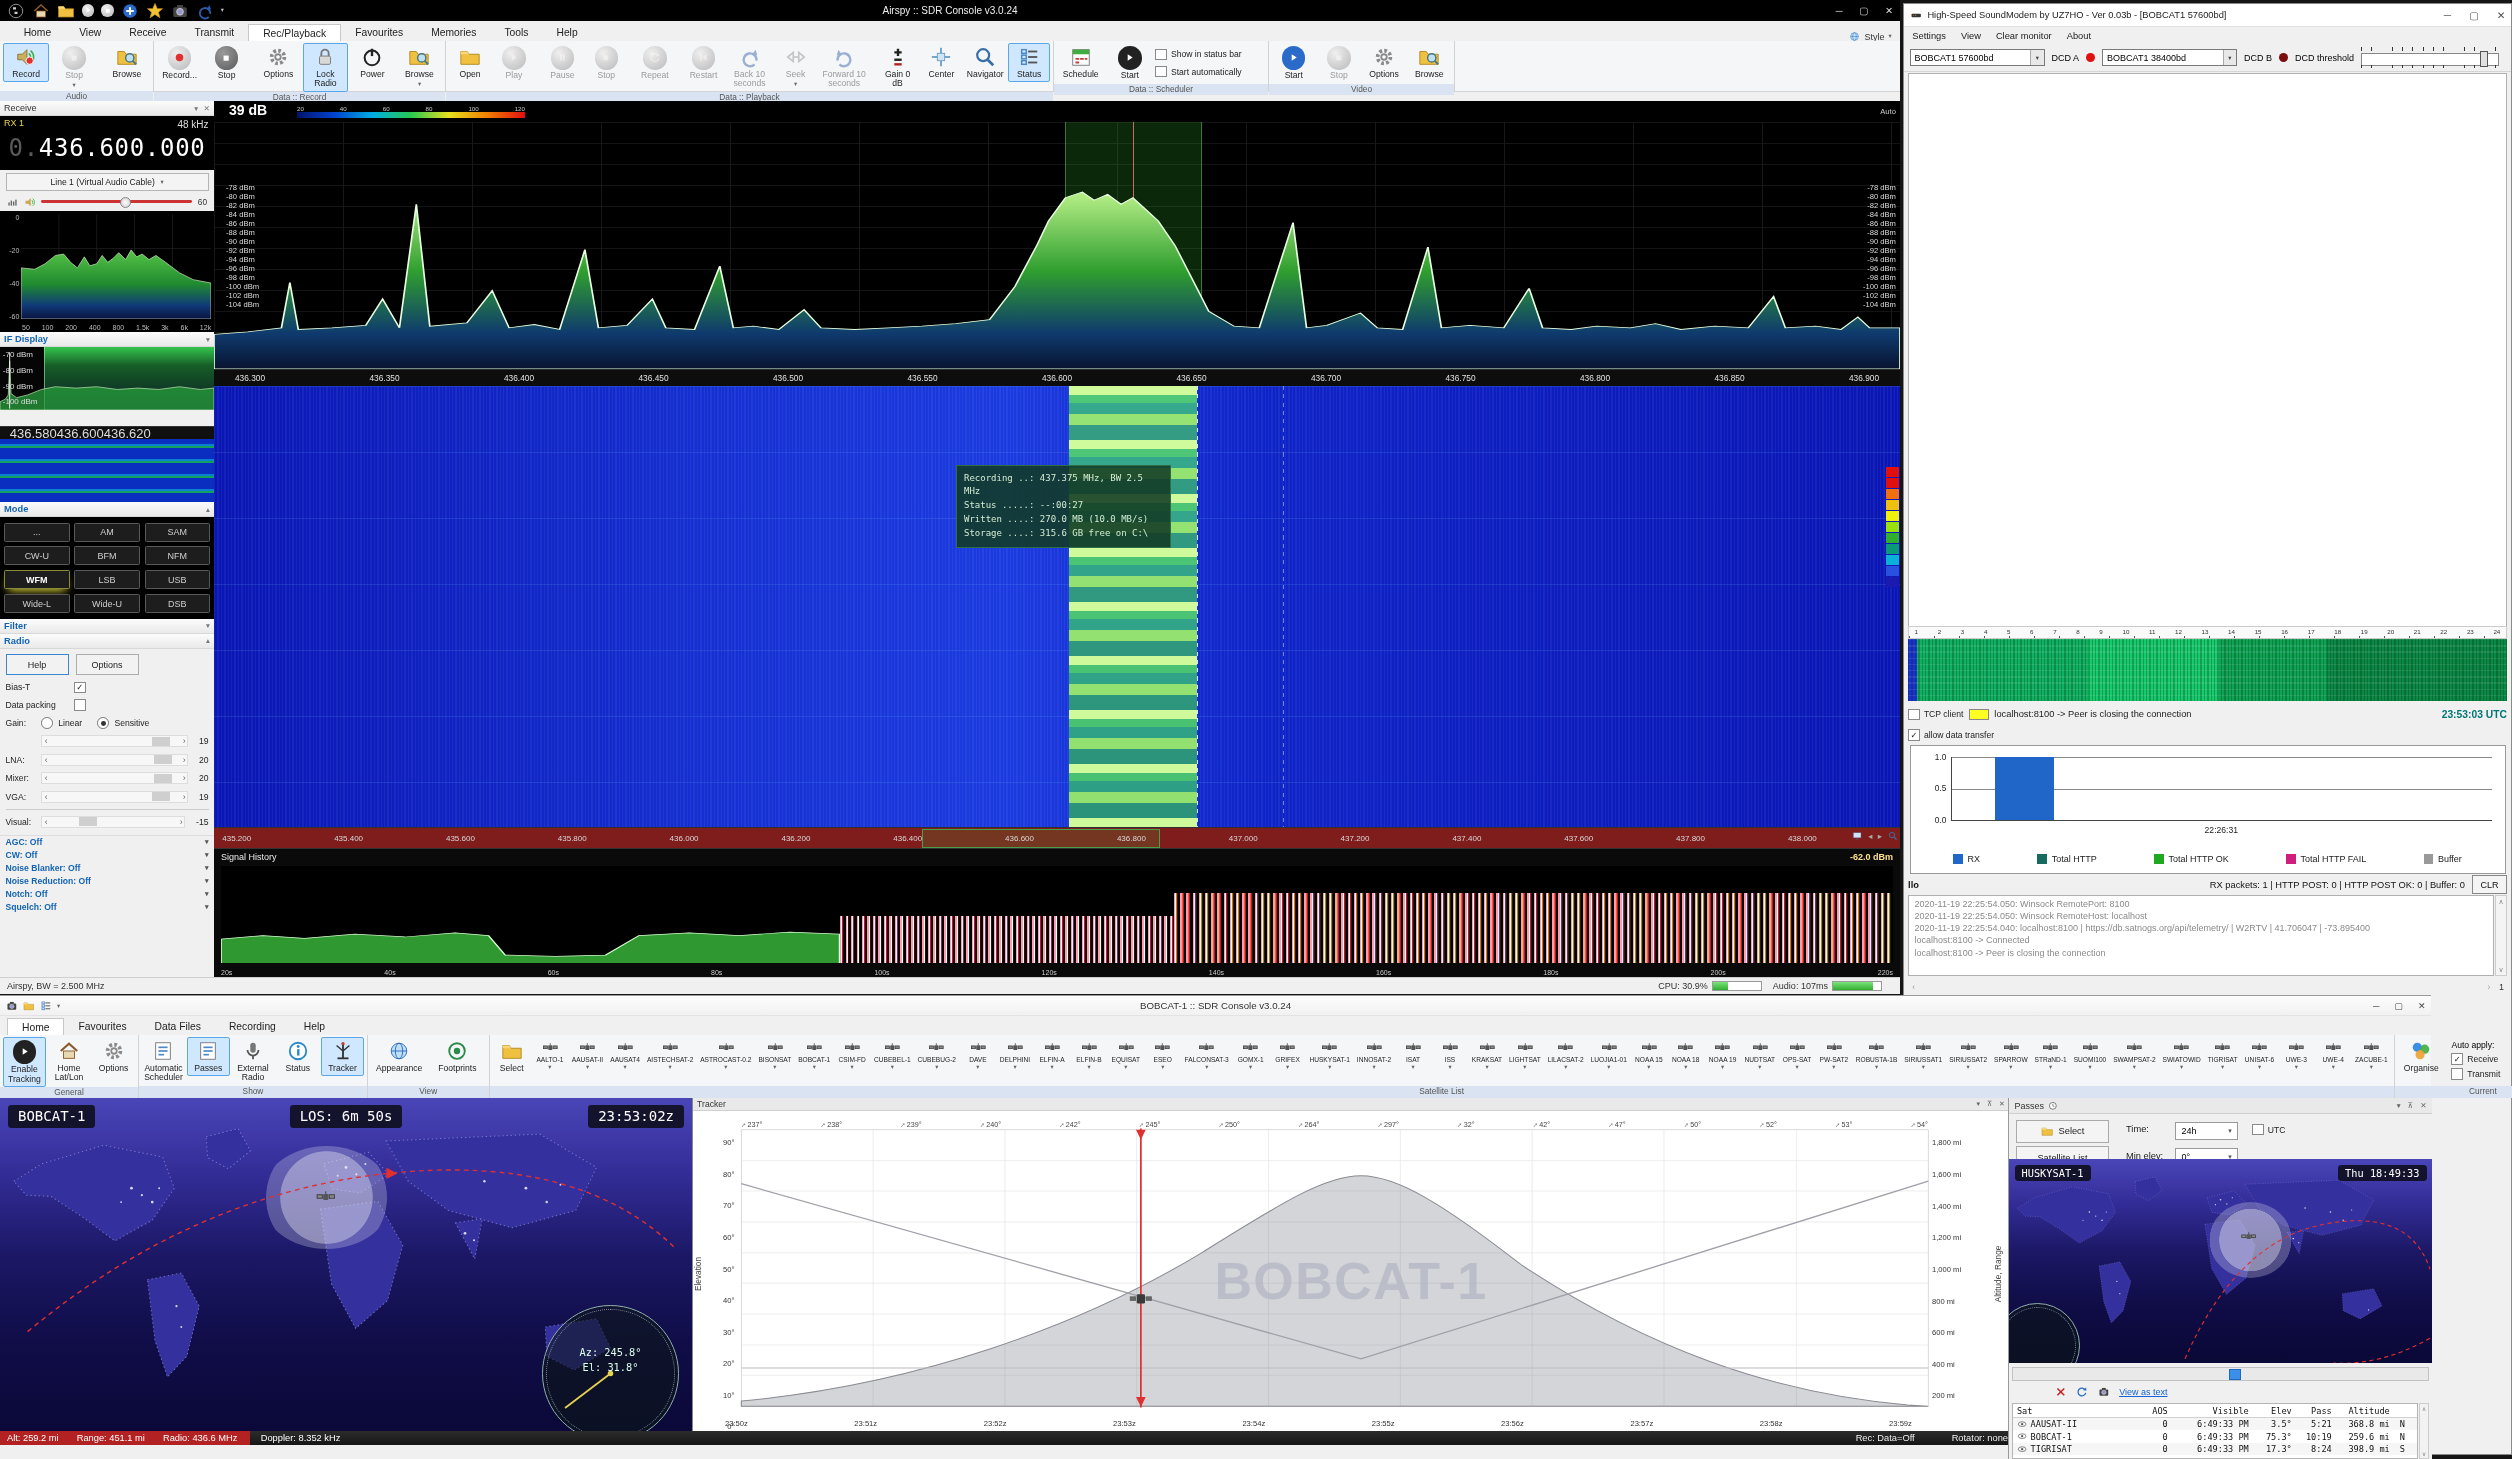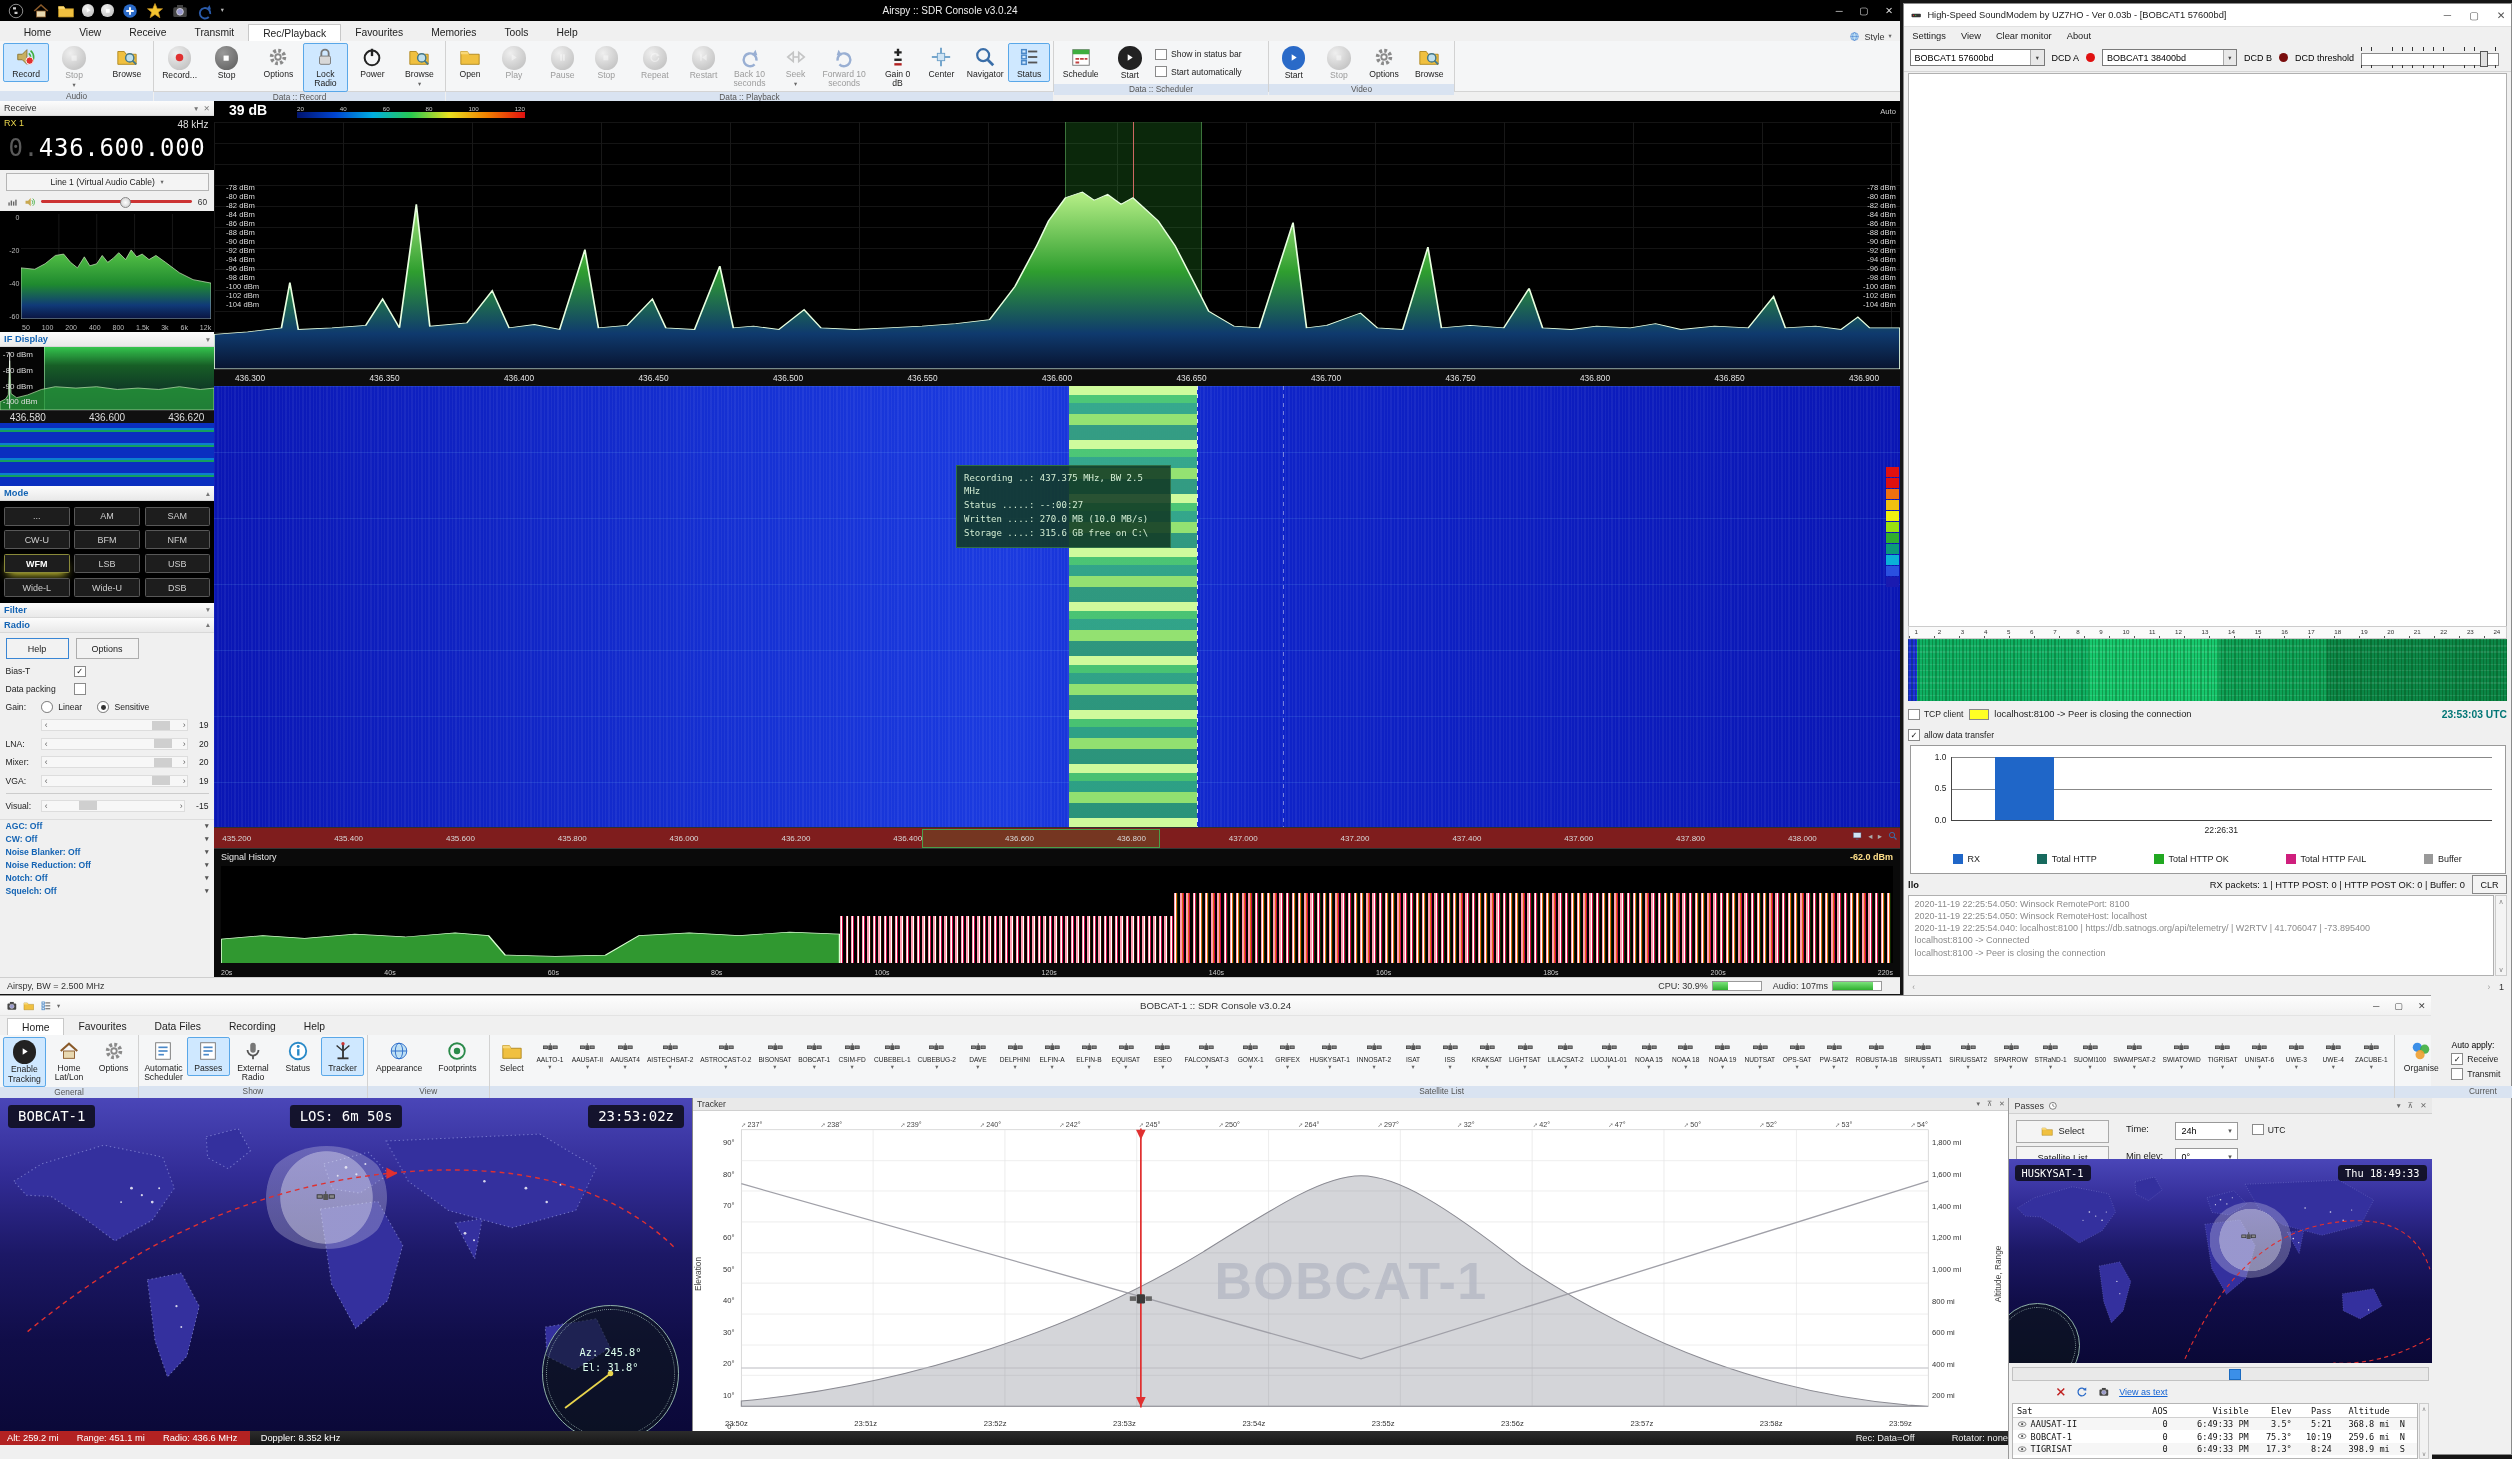--- a/index.html
+++ b/index.html
@@ -48,21 +48,21 @@
   .freqbox .dim{color:#5a5a5a;}
   .devbtn{margin:3.4px 5.5px 2.1px 5.5px;height:16px;background:#f4f4f4;border:0.7px solid #b5b5b5;display:flex;align-items:center;justify-content:center;gap:5.5px;font-size:8.6px;color:#222;}
   .volrow{height:16.6px;display:flex;align-items:center;gap:5.5px;padding:0 7px;}
   .vslider{position:relative;flex:1;height:2.8px;background:#c33;border-radius:1.4px;}
   .vslider .kn{position:absolute;top:-3.4px;left:52%;width:9px;height:9px;border-radius:50%;background:radial-gradient(#fff,#c9c9c9);border:0.7px solid #888;}
   .agraph{position:relative;height:121px;background:#000;margin-top:1.4px;}
   .agraph .yl{position:absolute;left:2.8px;top:2.8px;bottom:12.4px;display:flex;flex-direction:column;justify-content:space-between;color:#bbb;font-size:7px;text-align:right;width:16.6px;}
   .agraph .xl{position:absolute;left:22px;right:2.8px;bottom:1.4px;display:flex;justify-content:space-between;color:#bbb;font-size:7px;}
   .ifspec{position:relative;height:63px;background:#050505;}
   .ifspec .lbl{position:absolute;left:2.8px;display:flex;flex-direction:column;justify-content:space-between;top:2.8px;bottom:4.1px;color:#ddd;font-size:8px;z-index:3;}
-  .ifscale{height:11.7px;background:#101010;color:#ddd;font-size:10px;display:flex;justify-content:space-between;padding:0 9.7px;align-items:center;border-top:0.7px solid #333;}
+  .ifscale{height:11.7px;background:#101010;color:#ddd;font-size:13px;display:flex;justify-content:flex-start;padding:0 9.7px;align-items:center;border-top:0.7px solid #333;margin-top:16px;}
   .ifwf{height:63px;background:
      repeating-linear-gradient(180deg,#0a2fc0 0 4.8px,#0c7fd0 4.8px 7px,#14a060 7px 9px,#0a2fc0 9px 15px),
      linear-gradient(90deg,#0a24b8,#0a3fd0);}
   .modegrid{background:#000;padding:5.5px 4.1px;display:grid;grid-template-columns:repeat(3,1fr);gap:4.8px;}
   .mbtn{height:17px;background:#1d1d1d;border:0.7px solid #585858;color:#cfcfcf;font-size:9px;display:flex;align-items:center;justify-content:center;border-radius:1.4px;}
   .mbtn.active{color:#fff;font-weight:bold;box-shadow:0 5.5px 9.7px -4.1px #e8e23c;border-color:#8a8a3a;}
   .radioPanel{padding:5.5px 5.5px 0 5.5px;font-size:8.6px;color:#222;}
   .rbrow{display:flex;gap:7px;}
   .pbtn{width:61px;height:19.3px;background:#f2f2f2;border:0.7px solid #adadad;display:flex;align-items:center;justify-content:center;font-size:9px;}
   .pbtn.focus{border:1.4px solid #3a86d4;}

